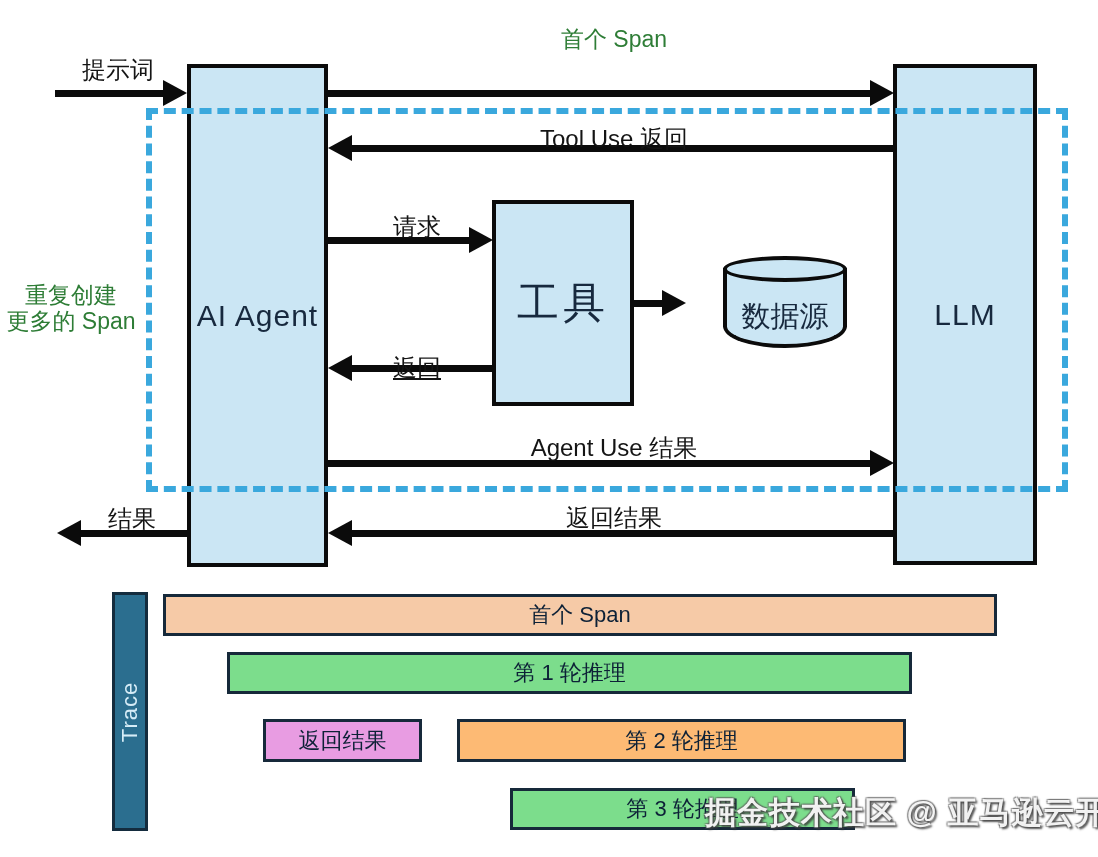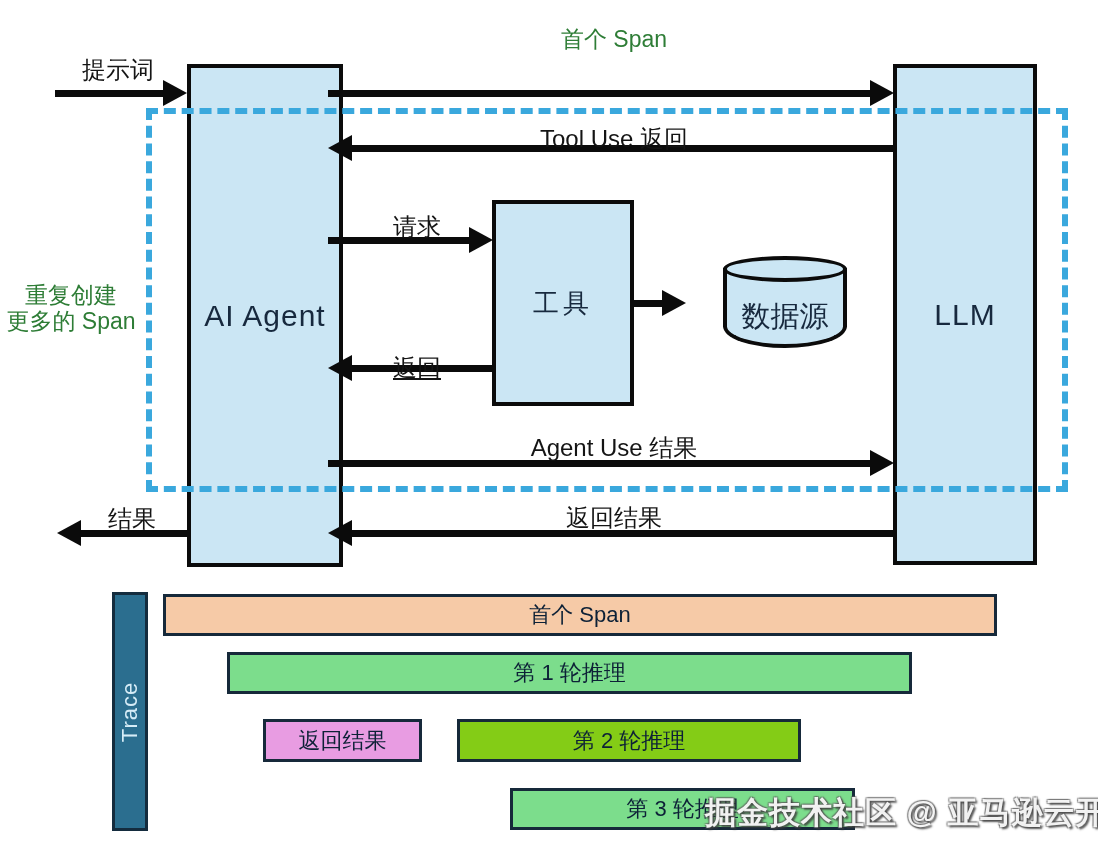--- a/index.html
+++ b/index.html
@@ -17,21 +17,21 @@
   .node{
     position:absolute;
     background:#cbe6f4;
     border:4px solid #0b0b0b;
     box-sizing:border-box;
     display:flex;align-items:center;justify-content:center;
     color:#17293e;
     z-index:1;
   }
   .node-label{font-size:30px;letter-spacing:1px;}
-  .tool-label{font-size:26px;letter-spacing:4px;}
+  .tool-label{font-size:42px;letter-spacing:4px;}
   
   .span-boundary{
     position:absolute;
     left:146px;top:108px;width:922px;height:384px;
     border:6px dashed #3aa8dd;
     box-sizing:border-box;
     z-index:2;
     background:transparent;
   }
   
@@ -102,21 +102,21 @@
     white-space:nowrap;z-index:6;
   }
 </style>
 </head>
 <body>
 
 <div class="canvas">
 
   <div class="span-boundary"></div>
 
-  <div class="node" style="left:187px;top:64px;width:156px;height:503px;">
+  <div class="node" style="left:187px;top:64px;width:141px;height:503px;">
     <span class="node-label">AI Agent</span>
   </div>
 
   <div class="node" style="left:893px;top:64px;width:144px;height:501px;">
     <span class="node-label">LLM</span>
   </div>
 
   <div class="node" style="left:492px;top:200px;width:142px;height:206px;">
     <span class="tool-label">工具</span>
   </div>
@@ -181,21 +181,21 @@
 
   <div class="tbar" style="left: 163px; top: 594px; width: 834px; height: 42px; background-color: rgb(246, 202, 167);">
     <span>首个 Span</span>
   </div>
   <div class="tbar" style="left: 227px; top: 652px; width: 685px; height: 42px; background-color: rgb(124, 221, 140); justify-content: center;">
     <span>第 1 轮推理</span>
   </div>
   <div class="tbar" style="left: 263px; top: 719px; width: 159px; height: 43px; background-color: rgb(232, 156, 226);">
     <span>返回结果</span>
   </div>
-  <div class="tbar" style="left: 457px; top: 719px; width: 344px; height: 43px; background-color: #84cc16;">
+  <div class="tbar" style="left: 457px; top: 719px; width: 449px; height: 43px; background-color: #fdba74;">
     <span>第 2 轮推理</span>
   </div>
   <div class="tbar" style="left: 510px; top: 788px; width: 345px; height: 42px; background-color: rgb(124, 221, 140);">
     <span>第 3 轮推理</span>
   </div>
 
   <div class="watermark">掘金技术社区 @ 亚马逊云开发者</div>
 
 </div>
 

